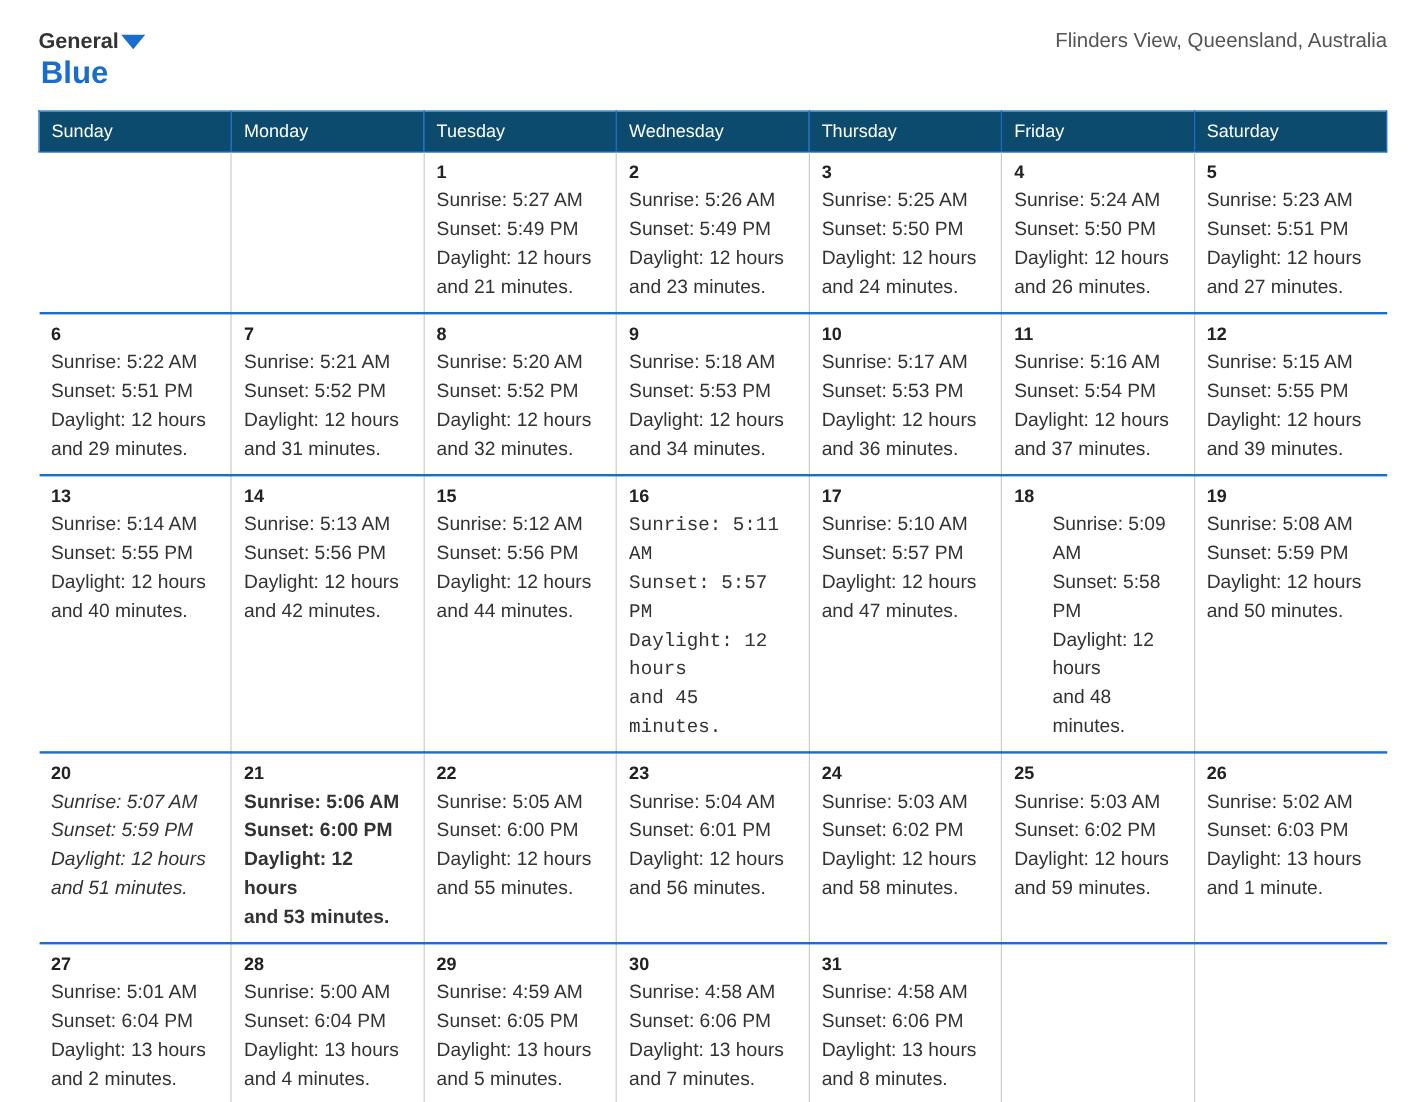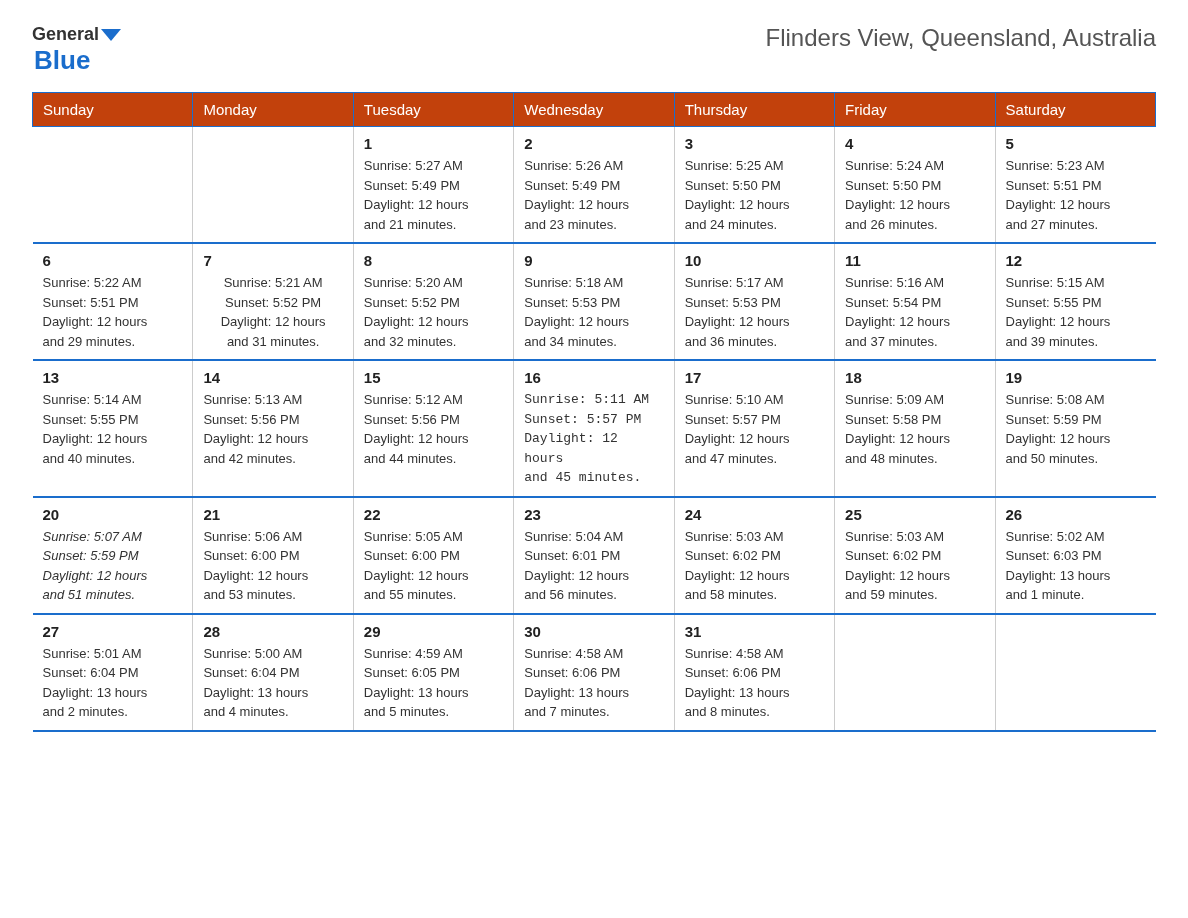--- a/index.html
+++ b/index.html
@@ -44,31 +44,31 @@
     .title-block {
       text-align: right;
     }
     .title-block h1 {
       font-size: 52px;
       font-weight: 300;
       color: #222;
       line-height: 1.1;
     }
     .title-block h2 {
-      font-size: 24px;
+      font-size: 17px;
       font-weight: normal;
       color: #555;
     }
     table {
       width: 100%;
       border-collapse: collapse;
       table-layout: fixed;
     }
     thead tr {
-      background-color: #c2410c;
+      background-color: #0c4a6e;
     }
     thead th {
       color: #fff;
       font-size: 15px;
       font-weight: normal;
       padding: 8px 10px;
       text-align: left;
       border: 1px solid #1a6dcc;
     }
     tbody tr {
@@ -84,21 +84,21 @@
     }
     tbody td:last-child { border-right: none; }
     .day-number {
       font-size: 15px;
       font-weight: bold;
       color: #222;
       display: block;
       margin-bottom: 4px;
     }
     .day-info {
-      font-size: 13px;
+      font-size: 16px;
       color: #333;
       line-height: 1.5;
     }
   </style>
 </head>
 <body>
 
 <div class="header">
   <div class="logo">
     <div class="logo-row1">
@@ -167,21 +167,21 @@
       <tr>
         <td>
           <span class="day-number">6</span>
           <div class="day-info" style="white-space: pre-line;">Sunrise: 5:22 AM
 Sunset: 5:51 PM
 Daylight: 12 hours
 and 29 minutes.</div>
         </td>
         <td>
           <span class="day-number">7</span>
-          <div class="day-info" style="white-space: pre-line; text-align: center;">Sunrise: 5:21 AM
+          <div class="day-info" style="white-space: pre-line;">Sunrise: 5:21 AM
 Sunset: 5:52 PM
 Daylight: 12 hours
 and 31 minutes.</div>
         </td>
         <td>
           <span class="day-number">8</span>
           <div class="day-info" style="white-space: pre-line;">Sunrise: 5:20 AM
 Sunset: 5:52 PM
 Daylight: 12 hours
 and 32 minutes.</div>
@@ -246,21 +246,21 @@
         </td>
         <td>
           <span class="day-number">17</span>
           <div class="day-info" style="white-space: pre-line;">Sunrise: 5:10 AM
 Sunset: 5:57 PM
 Daylight: 12 hours
 and 47 minutes.</div>
         </td>
         <td>
           <span class="day-number">18</span>
-          <div class="day-info" style="white-space: pre-line;">Sunrise: 5:09 AM
+          <div class="day-info" style="white-space: pre-line; margin-left: 32px;">Sunrise: 5:09 AM
 Sunset: 5:58 PM
 Daylight: 12 hours
 and 48 minutes.</div>
         </td>
         <td>
           <span class="day-number">19</span>
           <div class="day-info" style="white-space: pre-line;">Sunrise: 5:08 AM
 Sunset: 5:59 PM
 Daylight: 12 hours
 and 50 minutes.</div>
@@ -269,21 +269,21 @@
       <tr>
         <td>
           <span class="day-number">20</span>
           <div class="day-info" style="white-space: pre-line; font-style: italic;">Sunrise: 5:07 AM
 Sunset: 5:59 PM
 Daylight: 12 hours
 and 51 minutes.</div>
         </td>
         <td>
           <span class="day-number">21</span>
-          <div class="day-info" style="white-space: pre-line;">Sunrise: 5:06 AM
+          <div class="day-info" style="white-space: pre-line; font-weight: bold;">Sunrise: 5:06 AM
 Sunset: 6:00 PM
 Daylight: 12 hours
 and 53 minutes.</div>
         </td>
         <td>
           <span class="day-number">22</span>
           <div class="day-info" style="white-space: pre-line;">Sunrise: 5:05 AM
 Sunset: 6:00 PM
 Daylight: 12 hours
 and 55 minutes.</div>

